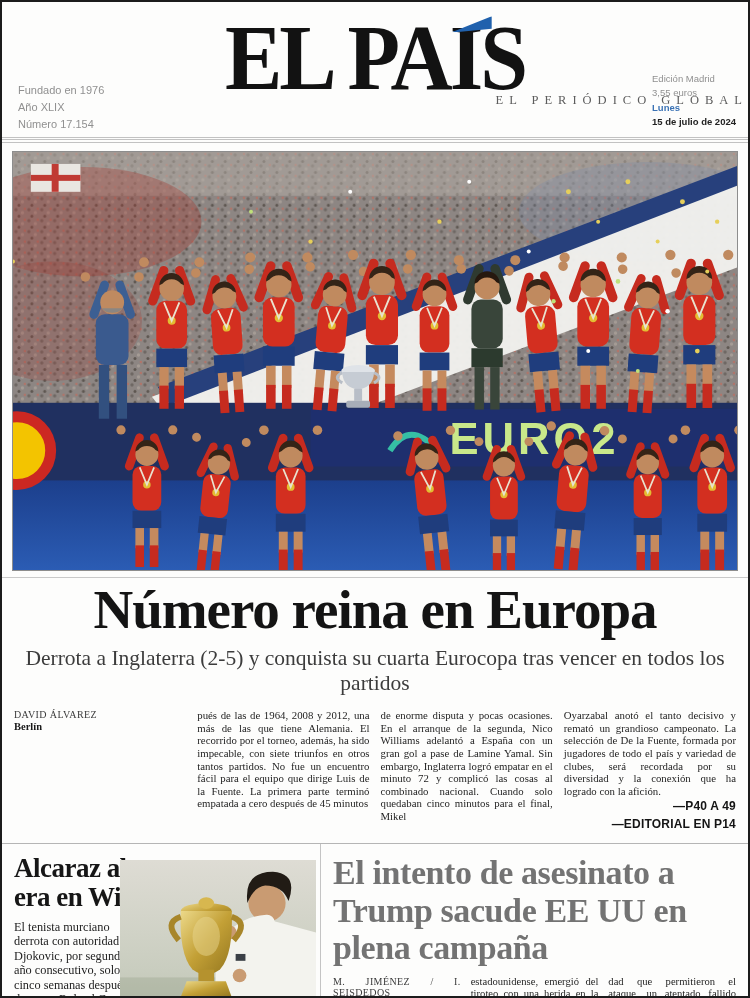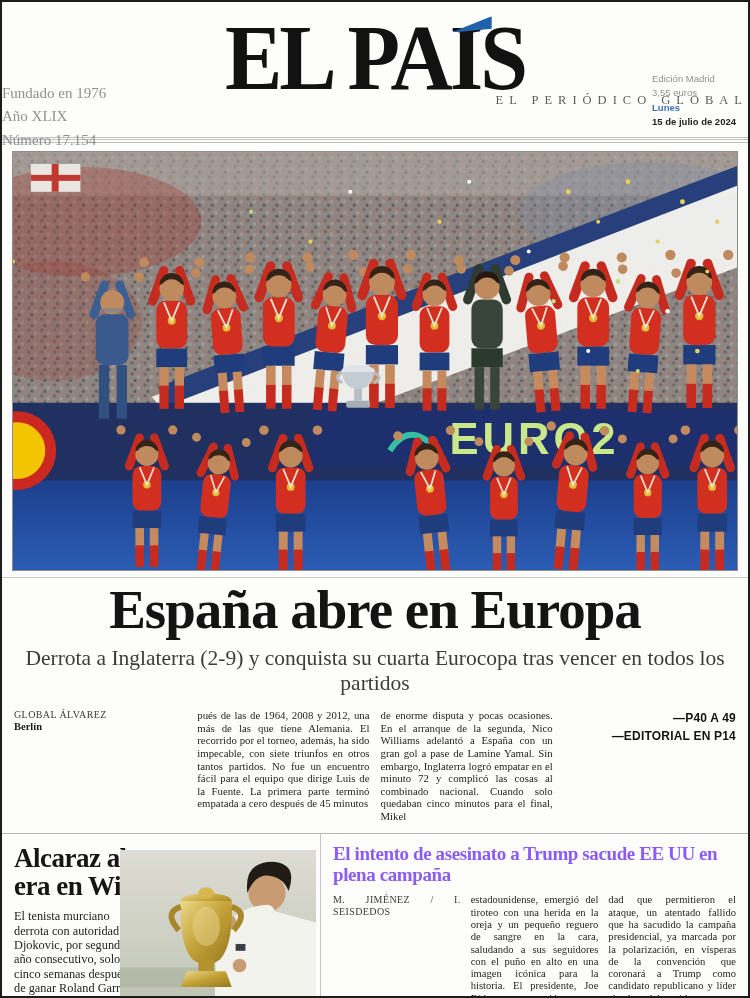--- a/index.html
+++ b/index.html
@@ -4,22 +4,22 @@
 <style>
   * { margin:0; padding:0; box-sizing:border-box; }
   html,body { background:#3a3a3a; }
   .page {
     position:relative; width:750px; height:998px; margin:0 auto;
     background:#fdfdfc; border:2px solid #1c1c1c; overflow:hidden;
     font-family:"Liberation Serif", serif; color:#1e1e1e;
   }
   
   .header { position:relative; height:128px; }
-  .mast-left { position:absolute; left:0; top:80px; font-family:Liberation Serif, serif;
-    font-size:15px; color:#909090; line-height:1.55; }
+  .mast-left { position:absolute; left:16px; top:80px; font-family:Liberation Sans, sans-serif;
+    font-size:11px; color:#909090; line-height:1.55; }
   .mast-right { position:absolute; right:12px; top:70px; text-align:left;
     font-family:"Liberation Sans",sans-serif; font-size:9.5px; color:#909090; line-height:1.5; }
   .mast-right .day { color:#3a72b5; font-weight:bold; }
   .mast-right .date { color:#222; font-weight:bold; }
   .masthead { text-align:center; padding-top:12px; }
   .masthead-title {
     display:inline-block; font-family:"Liberation Serif",serif; font-weight:bold;
     font-size:86px; line-height:0.94; letter-spacing:-3px; color:#121212;
     transform:scaleY(1.08); transform-origin:top center; white-space:nowrap;
   }
@@ -52,21 +52,21 @@
   
   .bottom-rule { margin-top:10px; border-top:1px solid #b5b5b5; }
   .bottom { display:flex; height:206px; }
   .tennis { position:relative; width:318px; padding:10px 8px 0 12px; }
   .tennis-headline { font-size:27px; line-height:1.05; font-weight:bold; color:#161616; width:210px; letter-spacing:-0.5px; }
   .tennis-body { margin-top:9px; width:118px; font-size:12.3px; line-height:1.17; color:#222; }
   .tennis-photo { position:absolute; right:4px; top:16px; width:196px; height:184px; }
   .tennis-photo svg { display:block; width:100%; height:100%; }
   .vert-rule { border-left:1px solid #c4c4c4; }
   .trump { flex:1; padding:10px 12px 0 12px; }
-  .trump-headline { font-size:19px; line-height:1.1; font-weight:bold; color:#8b5cf6; letter-spacing:-0.4px; }
+  .trump-headline { font-size:34px; line-height:1.1; font-weight:bold; color:#737373; letter-spacing:-0.4px; }
   .trump-subhead { font-size:14.5px; color:#474747; margin-top:8px; }
   .trump-cols { display:flex; gap:10px; margin-top:9px; }
   .trump-col { flex:1; font-size:10.6px; line-height:1.16; text-align:justify; color:#1e1e1e; }
 </style>
 </head>
 <body>
 
 <div class="page">
 
   <div class="header">
@@ -225,30 +225,31 @@
           <circle cx="430" cy="70" r="2.2"></circle>
         <circle cx="460" cy="30" r="2" fill="#ffffff"></circle>
           <circle cx="380," :="" cy="110" r="2"></circle>
         <circle cx="710" cy="70" r="2.2"></circle>
           <circle cx="630" cy="220" r="2" fill="#bfe07a"></circle>
       </g>
     </svg>
   </div>
   <div class="hair-rule"></div>
 
-  <div class="lead-headline">España abre en Europa</div>
-  <div class="lead-subhead">Derrota a Inglaterra (2-9) y conquista su cuarta Eurocopa tras vencer en todos los partidos</div>
+  <div class="lead-headline">Número reina en Europa</div>
+  <div class="lead-subhead">Derrota a Inglaterra (2-5) y conquista su cuarta Eurocopa tras vencer en todos los partidos</div>
   <div class="lead-cols">
     <div class="lead-col">
-      <div class="byline">GLOBAL ÁLVAREZ</div>
+      <div class="byline">DAVID ÁLVAREZ</div>
       <div class="dateline">Berlín</div>
     </div>
     <div class="lead-col">pués de las de 1964, 2008 y 2012, una más de las que tiene Alemania. El recorrido por el torneo, además, ha sido impecable, con siete triunfos en otros tantos partidos. No fue un encuentro fácil para el equipo que dirige Luis de la Fuente. La primera parte terminó empatada a cero después de 45 minutos</div>
     <div class="lead-col">de enorme disputa y pocas ocasiones. En el arranque de la segunda, Nico Williams adelantó a España con un gran gol a pase de Lamine Yamal. Sin embargo, Inglaterra logró empatar en el minuto 72 y complicó las cosas al combinado nacional. Cuando solo quedaban cinco minutos para el final, Mikel</div>
     <div class="lead-col">
+      <span>Oyarzabal anotó el tanto decisivo y remató un grandioso campeonato. La selección de De la Fuente, formada por jugadores de todo el país y variedad de clubes, será recordada por su diversidad y la conexión que ha logrado con la afición.</span>
       <div class="refs">
         <div>—P40 A 49</div>
         <div>—EDITORIAL EN P14</div>
       </div>
     </div>
   </div>
   <div class="bottom-rule"></div>
 
   <div class="bottom">
 

